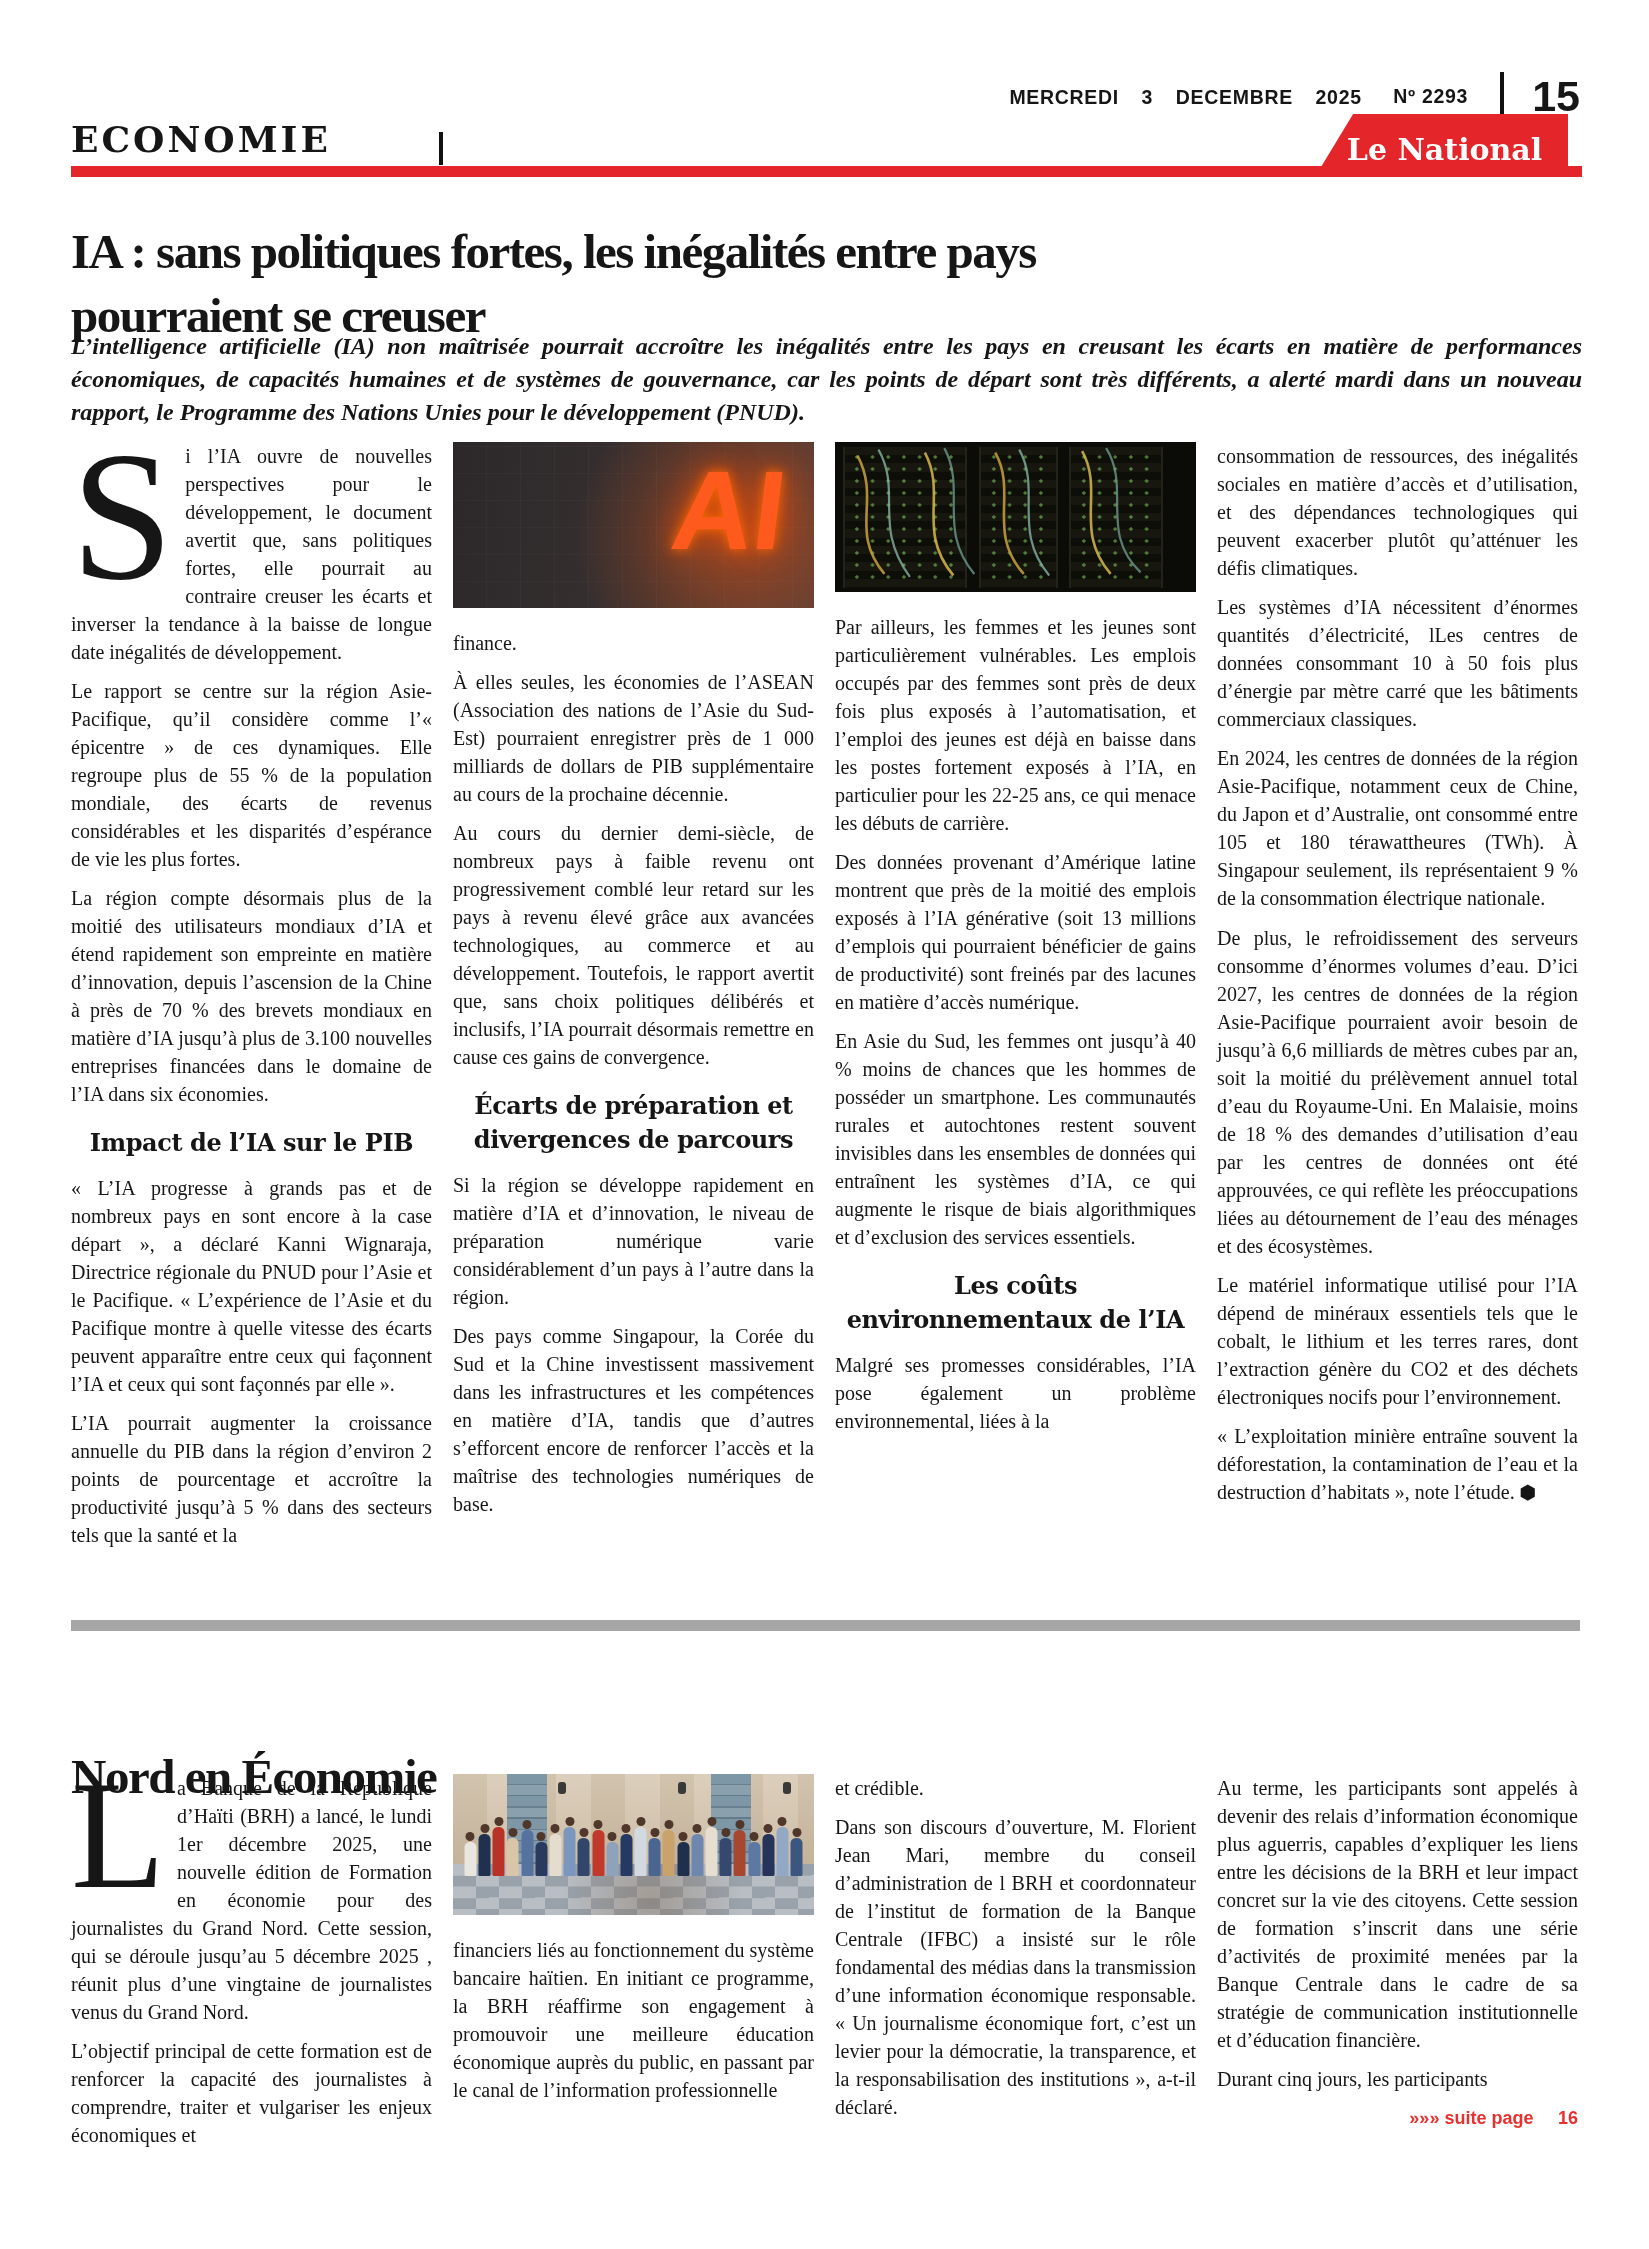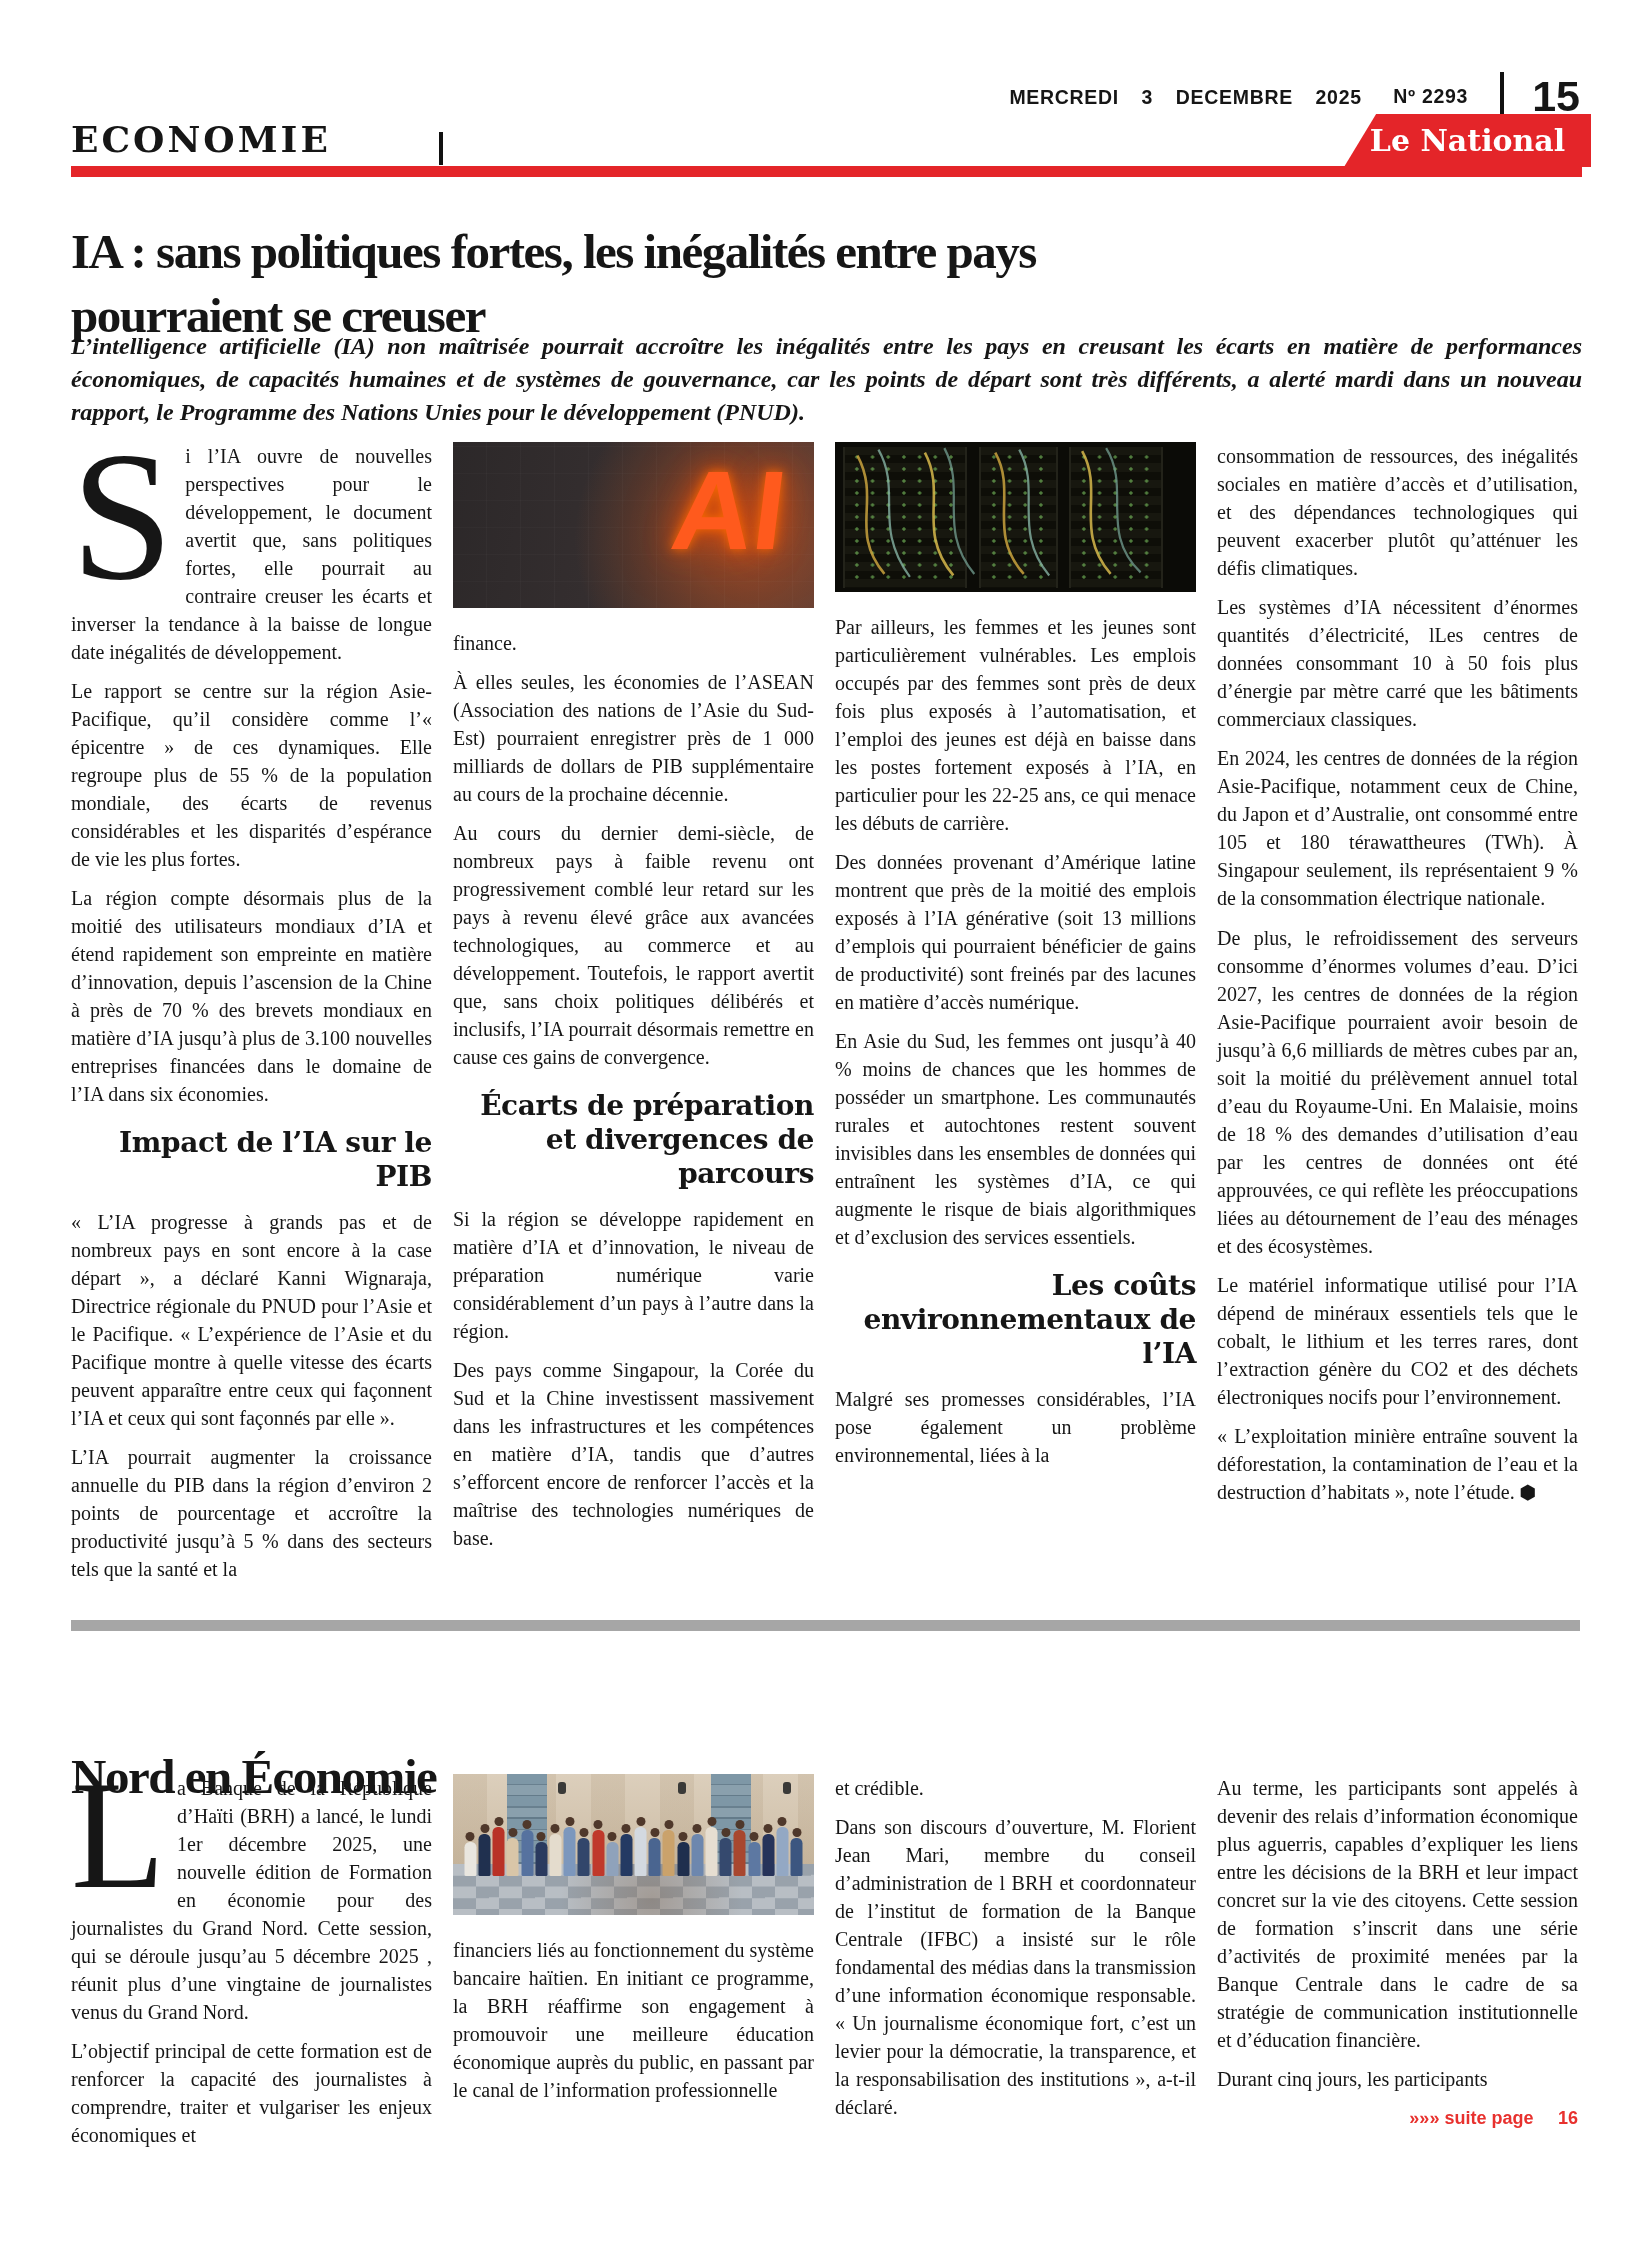--- a/index.html
+++ b/index.html
@@ -17,39 +17,39 @@
             letter-spacing:0.7px;word-spacing:16.5px;transform:scaleY(1.08);}
   .issue{font-family:"Liberation Sans",sans-serif;font-weight:bold;font-size:19.5px;letter-spacing:0.7px;}
   .pagenum-group{display:flex;align-items:center;gap:28px;}
   .pagenum-bar{width:4.5px;height:49px;background:#111;}
   .pagenum{font-family:"Liberation Sans",sans-serif;font-weight:bold;font-size:43px;line-height:45px;}
 
   .section-title{position:absolute;left:71px;top:118px;font-family:"DejaVu Serif",serif;
                  font-weight:bold;font-size:36px;letter-spacing:3px;}
   .section-bar{position:absolute;left:439px;top:132px;width:3.7px;height:33px;background:#111;}
 
-  .brand-banner{position:absolute;right:59px;top:114px;width:247px;height:53px;background:var(--red);
+  .brand-banner{position:absolute;right:82px;top:114px;width:247px;height:53px;background:var(--red);
                 clip-path:polygon(13% 0,100% 0,100% 100%,0 100%);
-                display:flex;align-items:center;justify-content:center;}
+                display:flex;align-items:flex-end;justify-content:center;}
   .brand-banner span{color:#fff;font-family:"DejaVu Serif",serif;font-weight:bold;font-size:30px;}
   .red-rule{position:absolute;left:71px;top:166px;width:1511px;height:11.2px;background:var(--red);}
 
   
   .a1-title{position:absolute;left:71px;top:187px;width:1515px;font-weight:bold;
             font-size:49px;line-height:64px;letter-spacing:-1.5px;}
   .standfirst{position:absolute;left:71px;top:330px;width:1511px;font-weight:bold;font-style:italic;
               font-size:24px;line-height:33px;text-align:justify;}
 
   .cols{position:absolute;left:71px;width:1509px;display:flex;gap:21px;}
   .a1-cols{top:442px;}
   .a2-cols{top:1774px;}
   .col{width:361px;font-size:20px;line-height:28px;text-align:justify;}
   .col p{margin:0 0 11.2px 0;}
-  .subhead{font-family:"DejaVu Serif",serif;font-weight:bold;font-size:28px;line-height:34px;
-           text-align:right;letter-spacing:-0.4px;margin:18px 0 13.5px 0;}
+  .subhead{font-family:"DejaVu Serif",serif;font-weight:bold;font-size:24px;line-height:34px;
+           text-align:center;letter-spacing:-0.4px;margin:18px 0 13.5px 0;}
   .dropcap{float:left;font-size:184px;line-height:136px;padding:6px 12px 0 0;}
   .dropcap-l{float:left;font-size:154px;line-height:112px;padding:4.5px 12px 0 0;}
   .endmark{font-size:19.5px;margin-left:4.5px;}
 
   
   .photo{position:relative;width:361px;overflow:hidden;margin:0 0 21px 0;}
   
   .photo-ai{height:166px;background:
       radial-gradient(circle at 80% 58%, rgba(255,96,20,.45), rgba(255,96,20,0) 55%),
       linear-gradient(100deg,#2c2829 0%,#373031 55%,#4a3a38 100%);}

